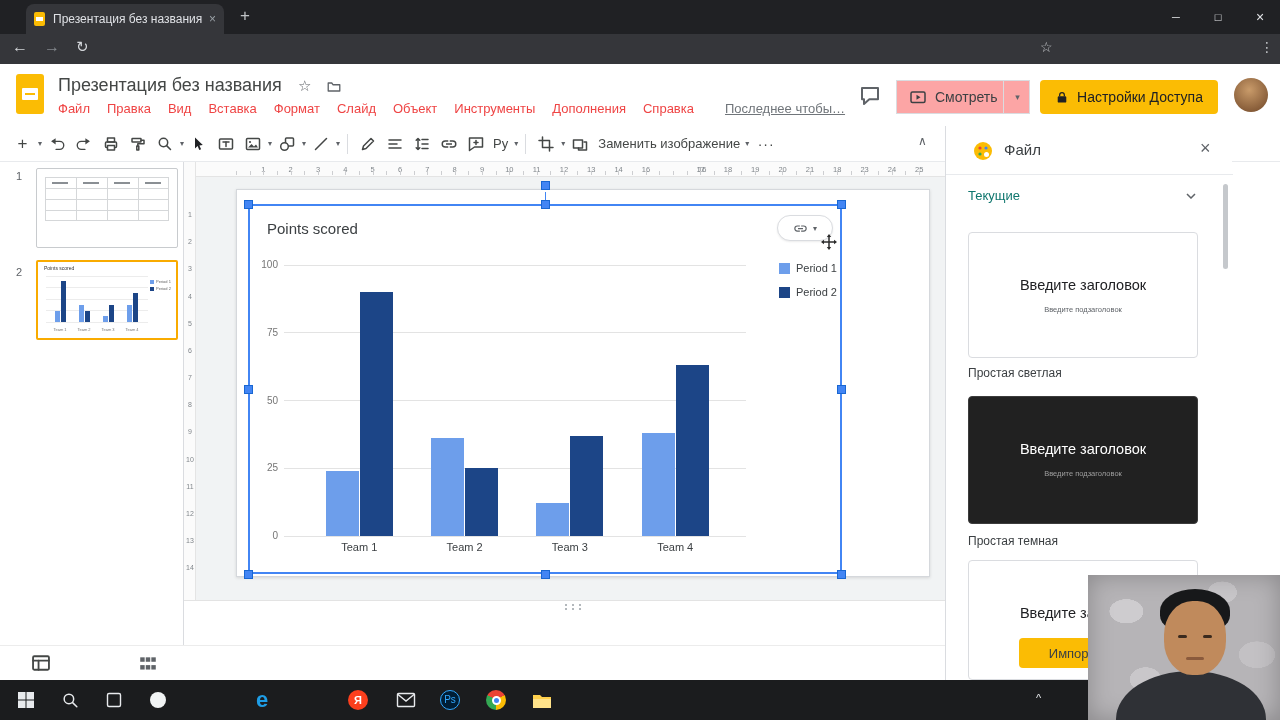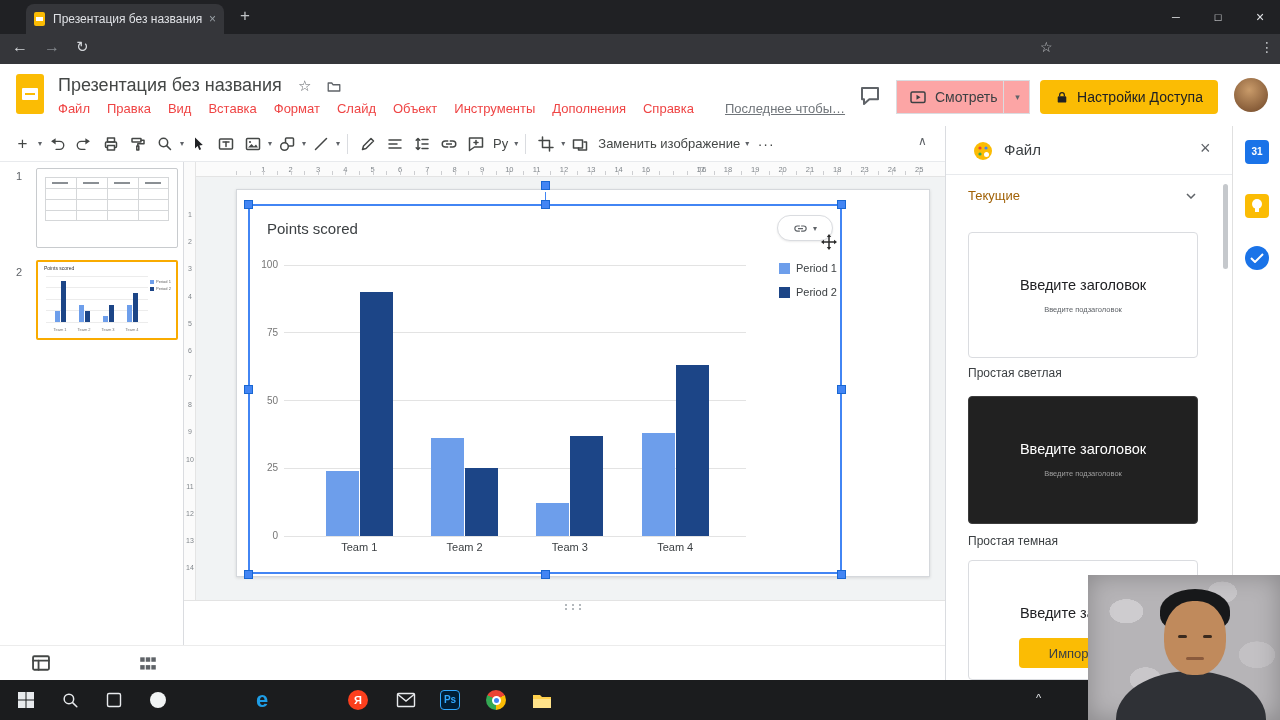--- a/index.html
+++ b/index.html
@@ -449,21 +449,21 @@
       <svg class="ab" style="left:26px;top:14px" width="22" height="22" viewBox="0 0 22 22">
           <circle cx="11" cy="11" r="9" fill="#fbbc04"></circle>
           <circle cx="8" cy="8" r="1.6" fill="#ea4335"></circle>
           <circle cx="14" cy="8" r="1.6" fill="#4285f4"></circle>
           <circle cx="8" cy="14" r="1.6" fill="#34a853"></circle>
           <circle cx="14.5" cy="14.5" r="2.5" fill="#fff"></circle>
         </svg>
       <span class="ab" style="left:58px;top:15px;font-size:15px;color:#3c4043">Файл</span>
       <span class="ab" style="left:254px;top:12px;font-size:18px;color:#5f6368">×</span>
     </div>
-    <span class="ab" style="left:22px;top:62px;font-size:13px;color:#a16207">Текущие</span>
+    <span class="ab" style="left:22px;top:62px;font-size:13px;color:#0f766e">Текущие</span>
     <svg class="ab" style="left:240px;top:67px" width="10" height="6" viewBox="0 0 10 6">
         <path d="M1 1l4 4 4-4" stroke="#5f6368" fill="none" stroke-width="1.5"></path>
       </svg>
     <span class="ab" style="left:277px;top:58px;width:5px;height:85px;background:#c5c8cc;border-radius:3px"></span>
 
     <div class="theme-card" style="top:106px;height:126px">
       <div class="hd">Введите заголовок</div>
       <div class="sh">Введите подзаголовок</div>
     </div>
     <span class="caption" style="top:240px">Простая светлая</span>
@@ -476,32 +476,20 @@
 
     <div class="theme-card" style="top:434px;height:120px">
       <div class="hd">Введите заголовок</div>
     </div>
 
     <div class="ab flex" style="left:73px;top:512px;width:140px;height:30px;background:#fbbc04;border-radius:4px;justify-content:center">
       <span style="font-size:13px;font-weight:500;color:#3c4043">Импорт темы</span>
     </div>
   </div>
 
-  <div class="ab" style="left:1232px;top:126px;width:48px;height:554px;background:#fff;border-left:1px solid #e0e0e0">
-    <span class="ab" style="left:12px;top:14px;width:24px;height:24px;background:#1a73e8;border-radius:4px;color:#fff;font-size:10px;font-weight:bold;text-align:center;line-height:24px">31</span>
-    <span class="ab" style="left:12px;top:68px;width:24px;height:24px;background:#fbbc04;border-radius:4px">
-        <span class="ab" style="left:7px;top:5px;width:10px;height:10px;background:#fff;border-radius:50%"></span>
-        <span class="ab" style="left:10px;top:14px;width:4px;height:4px;background:#fff"></span>
-      </span>
-    <span class="ab" style="left:12px;top:120px;width:24px;height:24px;background:#1a73e8;border-radius:50%">
-        <svg class="ab" style="left:5px;top:7px" width="14" height="10" viewBox="0 0 14 10">
-          <path d="M1 5l4 4 8-8" stroke="#fff" stroke-width="2" fill="none"></path>
-        </svg>
-      </span>
-  </div>
 
   <div class="ab" style="left:0;top:680px;width:1280px;height:40px;background:#1b1c1e;z-index:50">
     <span class="tki" style="left:4px">
         <svg width="18" height="18" viewBox="0 0 18 18">
           <g fill="#e8eaed">
             <rect x="1" y="1" width="7.5" height="7.5"></rect>
             <rect x="9.5" y="1" width="7.5" height="7.5"></rect>
             <rect x="1" y="9.5" width="7.5" height="7.5"></rect>
             <rect x="9.5" y="9.5" width="7.5" height="7.5"></rect>
           </g>
@@ -525,21 +513,21 @@
     <span class="tki" style="left:336px">
         <span style="width:20px;height:20px;border-radius:50%;background:#fc3f1d;color:#fff;font-size:11px;font-weight:bold;text-align:center;line-height:20px">Я</span>
       </span>
     <span class="tki" style="left:384px">
         <svg class="wic" width="20" height="16" viewBox="0 0 20 16">
           <rect x="1.5" y="1.5" width="17" height="13" rx="1"></rect>
           <path d="M2 2.5l8 6.5 8-6.5"></path>
         </svg>
       </span>
     <span class="tki" style="left:428px">
-        <span style="width:20px;height:20px;background:#001e36;border:1px solid #31a8ff;border-radius:4px;color:#31a8ff;font-size:10px;font-weight:bold;text-align:center;line-height:18px">Ps</span>
+        <span style="width:20px;height:20px;background:#001e36;border:1px solid #31a8ff;border-radius:10px;color:#31a8ff;font-size:10px;font-weight:normal;text-align:center;line-height:18px">Ps</span>
       </span>
     <span class="tki" style="left:474px">
         <span style="width:20px;height:20px;border-radius:50%;background:conic-gradient(from -60deg,#ea4335 0 120deg,#fbbc05 120deg 240deg,#34a853 240deg 360deg);display:flex;align-items:center;justify-content:center">
           <span style="width:9px;height:9px;border-radius:50%;background:#4285f4;border:2px solid #fff"></span>
         </span>
       </span>
     <span class="tki" style="left:520px">
         <svg width="20" height="17" viewBox="0 0 20 17">
           <path d="M1 3h7l2 2h9v11H1z" fill="#ffd04c"></path>
           <path d="M1 7h18v9H1z" fill="#ffe28a"></path>

